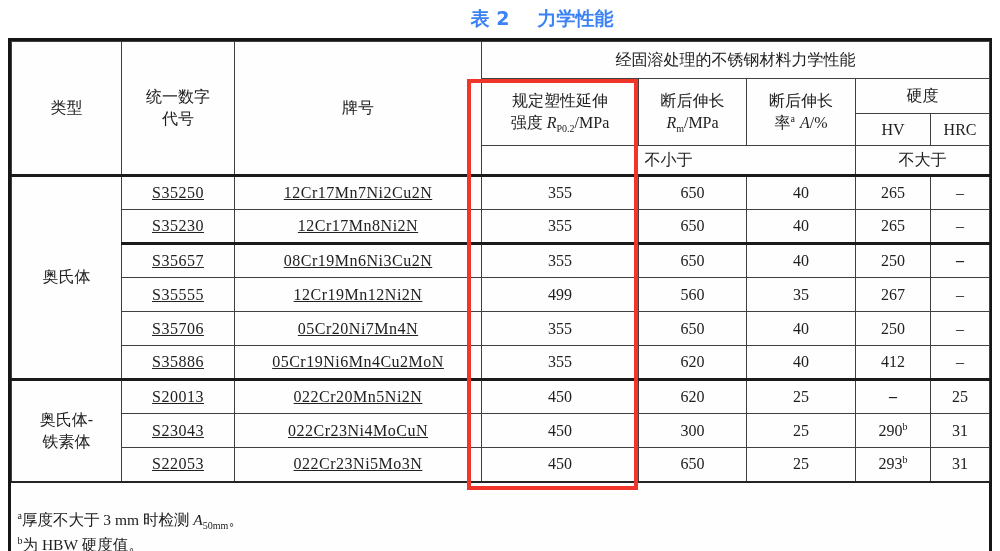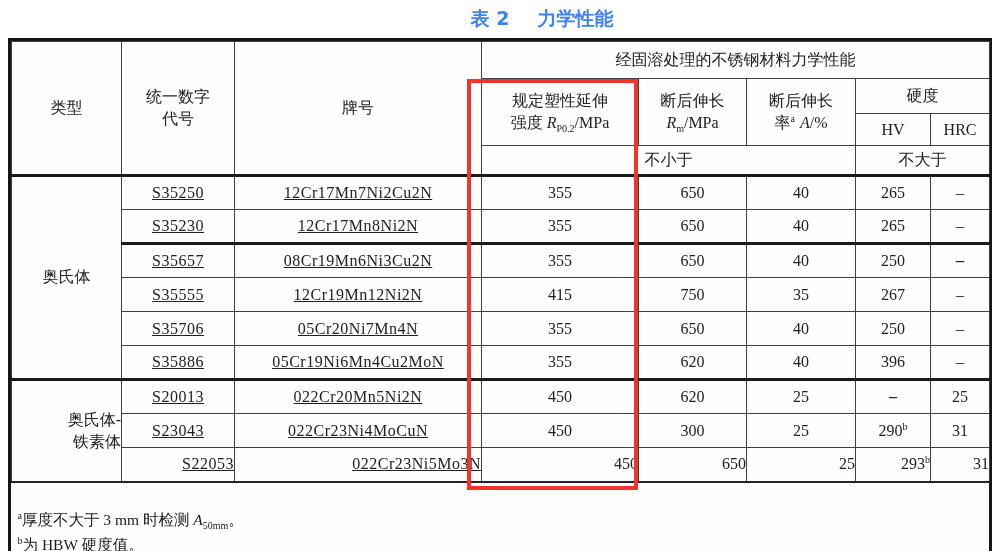--- a/index.html
+++ b/index.html
@@ -21,21 +21,21 @@
     border:3px solid #161616; background:#fefefe;
   }
   table { border-collapse:collapse; table-layout:fixed; width:978px; }
   th, td {
     border:1px solid #404040; padding:0; text-align:center;
     vertical-align:middle; font-weight:normal;
     font-size:16px; color:#212121; overflow:hidden;
   }
   th { font-size:16px; }
   .bb-thick { border-bottom:3px solid #1a1a1a !important; }
-  .bb-med   { border-bottom:2px solid #242424 !important;text-align:right; }
+  .bb-med   { border-bottom:2px solid #242424 !important; }
   .ln { line-height:1.35;font-family:Liberation Serif, serif; }
   sup { font-size:10px; vertical-align:super; line-height:0; }
   sub { font-size:10px; vertical-align:sub; line-height:0; }
   i { font-style:italic; }
   .mono-latin { letter-spacing:0.5px;text-decoration:underline; }
   .footnote-cell {
     text-align:left; padding:24px 8px 4px 6px; font-size:15.5px; line-height:1.65;
     border-left:none; border-right:none; border-bottom:none;
   }
   .footnote-line { white-space:nowrap; }
@@ -127,42 +127,42 @@
       <td class="mono-latin">08Cr19Mn6Ni3Cu2N</td>
       <td>355</td>
       <td>650</td>
       <td>40</td>
       <td><span>250</span><sup></sup></td>
       <td style="font-weight:bold">–</td>
     </tr>
     <tr style="height:34px">
       <td class="mono-latin">S35555</td>
       <td class="mono-latin">12Cr19Mn12Ni2N</td>
-      <td>415</td>
-      <td>750</td>
+      <td>499</td>
+      <td>560</td>
       <td>35</td>
       <td><span>267</span><sup></sup></td>
       <td>–</td>
     </tr>
     <tr style="height:34px">
       <td class="mono-latin">S35706</td>
       <td class="mono-latin">05Cr20Ni7Mn4N</td>
       <td>355</td>
       <td>650</td>
       <td>40</td>
       <td><span>250</span><sup></sup></td>
       <td>–</td>
     </tr>
     <tr style="height:34px">
       <td class="mono-latin bb-thick">S35886</td>
       <td class="mono-latin bb-thick">05Cr19Ni6Mn4Cu2MoN</td>
       <td class="bb-thick">355</td>
       <td class="bb-thick">620</td>
       <td class="bb-thick">40</td>
-      <td class="bb-thick"><span>396</span><sup></sup></td>
+      <td class="bb-thick"><span>412</span><sup></sup></td>
       <td class="bb-thick">–</td>
     </tr>
 
     <tr style="height:34px">
       <td rowspan="3" class="ln bb-med">
         <div>奥氏体-</div>
         <div>铁素体</div>
       </td>
       <td class="mono-latin">S20013</td>
       <td class="mono-latin">022Cr20Mn5Ni2N</td>

